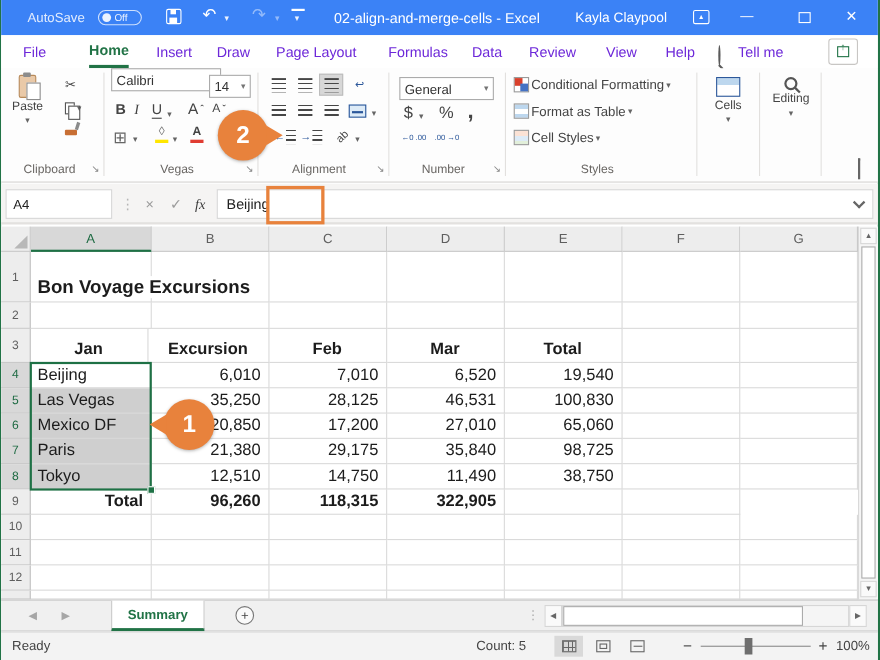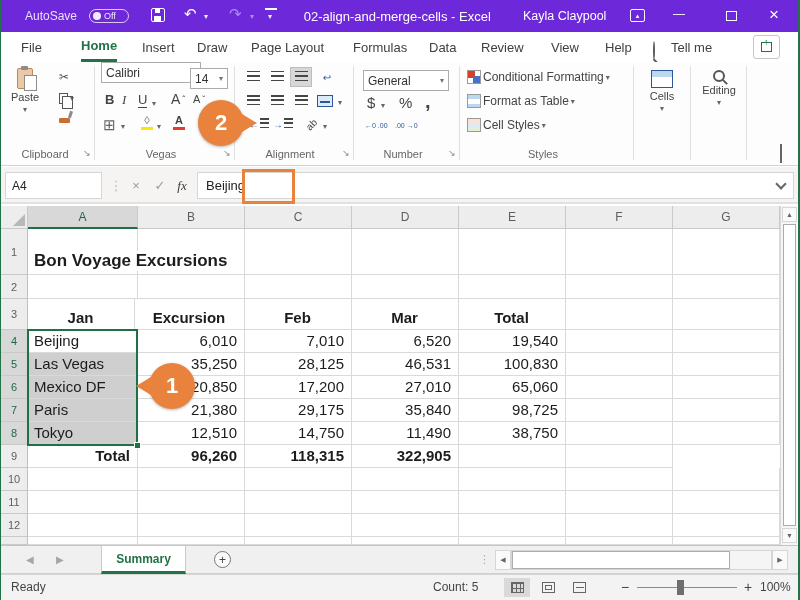--- a/index.html
+++ b/index.html
@@ -1,34 +1,34 @@
 <!DOCTYPE html>
 <html><head>
 <meta charset="utf-8">
 <style>
 *{box-sizing:border-box;margin:0;padding:0}
 html,body{width:800px;height:600px}
 body{font-family:"Liberation Sans",sans-serif;background:#fff;position:relative;overflow:hidden;border-left:1px solid #217346;border-right:2px solid #217346}
 .abs{position:absolute}
 
-.titlebar{position:absolute;left:0;top:0;width:800px;height:32px;background:#6d28d9;color:#fff}
+.titlebar{position:absolute;left:0;top:0;width:800px;height:32px;background:#3b82f6;color:#fff}
 .tb-txt{font-size:12px;color:#fff}
 .pill{position:absolute;left:88px;top:9px;width:40px;height:14px;border:1px solid rgba(255,255,255,.75);border-radius:7px;display:flex;align-items:center;gap:3px;padding:0 3px}
 .pill .dot{width:8px;height:8px;border-radius:50%;background:rgba(255,255,255,.9)}
 .pill .off{font-size:9px;color:rgba(255,255,255,.9)}
 .floppy{position:absolute;left:150px;top:8px;width:14px;height:14px;border:1.5px solid #fff;border-radius:2px}
 .floppy::before{content:"";position:absolute;left:3px;top:0;width:5px;height:4px;background:#fff}
 .floppy::after{content:"";position:absolute;left:2px;bottom:0;width:7px;height:5px;background:#fff}
 .qat{font-size:15px;line-height:15px;color:#fff}
 .caret{font-size:8px;color:#fff;opacity:.9}
 .maxbox{position:absolute;left:725px;top:11px;width:11px;height:10px;border:1.2px solid #fff}
 .rdo{position:absolute;left:629px;top:9px;width:15px;height:13px;border:1.2px solid #fff;border-radius:2px;text-align:center;line-height:11px;font-size:7px;color:#fff}
 
 .tabrow{position:absolute;left:0;top:32px;width:800px;height:30px;background:#fff}
-.rtab{position:absolute;top:0;height:30px;display:flex;align-items:center;font-size:13px;color:#404040}
+.rtab{position:absolute;top:0;height:30px;display:flex;align-items:center;font-size:13px;color:#6d28d9}
 .rtab.active{border-bottom:3px solid #217346;font-weight:bold;color:#217346}
 .mag{width:9px;height:9px;border:1.5px solid #5a5a5a;border-radius:50%;position:relative}
 .mag::after{content:"";position:absolute;width:5px;height:1.5px;background:#5a5a5a;transform:rotate(45deg);right:-4px;bottom:-2px}
 .sharebox{position:absolute;left:752px;top:3px;width:27px;height:24px;border:1px solid #c8c6c4;border-radius:3px;background:#fff;display:flex;align-items:center;justify-content:center}
 .shareicon{width:11px;height:10px;border:1.5px solid #217346;position:relative}
 .shareicon::after{content:"↑";position:absolute;left:2px;top:-6px;font-size:9px;color:#217346}
 
 .ribbon{position:absolute;left:0;top:62px;width:800px;height:104px;background:#fdfdfd;border-bottom:1px solid #d5d3d1}
 .gdiv{position:absolute;top:4px;width:1px;height:94px;background:#e2e0de}
 .glabel{position:absolute;top:86px;font-size:11px;color:#696663;text-align:center}

